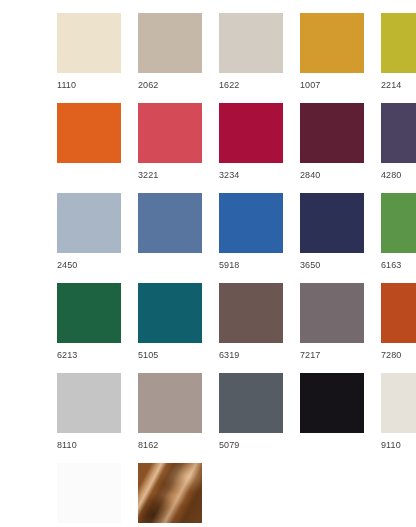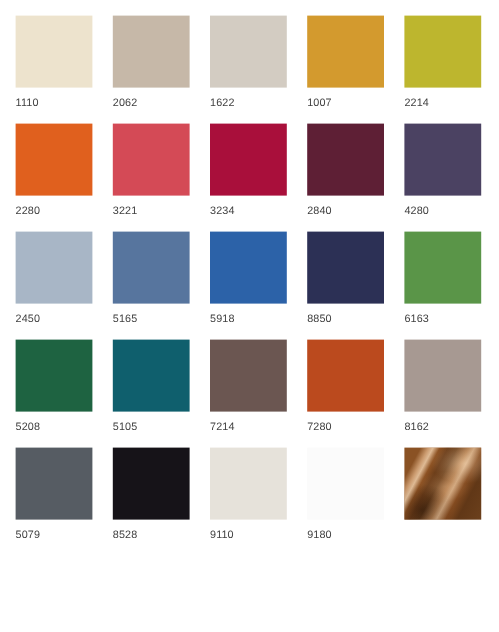--- a/index.html
+++ b/index.html
@@ -20,20 +20,21 @@
     padding: 13px 0 0 13px;
     display: grid;
     grid-template-columns: repeat(5, 81px);
     grid-auto-rows: 90px;
   }
 
   .swatch-cell {
     width: 81px;
     height: 90px;
     position: relative;
+    margin-left: 44px;
   }
 
   .swatch-chip {
     width: 64px;
     height: 60px;
     display: block;
   }
 
   .swatch-chip.textured {
     background-image:
@@ -89,21 +90,20 @@
     <div class="swatch-cell">
       <div class="swatch-chip" style="background-color: rgb(211, 154, 46);"></div>
       <div class="swatch-label">1007</div>
     </div>
     <div class="swatch-cell">
       <div class="swatch-chip" style="background-color: rgb(189, 182, 46);"></div>
       <div class="swatch-label">2214</div>
     </div>
     <div class="swatch-cell">
       <div class="swatch-chip" style="background-color: rgb(224, 96, 30);"></div>
-      <div class="swatch-label">2280</div>
     </div>
     <div class="swatch-cell">
       <div class="swatch-chip" style="background-color: rgb(212, 74, 86);"></div>
       <div class="swatch-label">3221</div>
     </div>
     <div class="swatch-cell">
       <div class="swatch-chip" style="background-color: rgb(169, 15, 59);"></div>
       <div class="swatch-label">3234</div>
     </div>
     <div class="swatch-cell">
@@ -113,61 +113,67 @@
     <div class="swatch-cell">
       <div class="swatch-chip" style="background-color: rgb(75, 66, 98);"></div>
       <div class="swatch-label">4280</div>
     </div>
     <div class="swatch-cell">
       <div class="swatch-chip" style="background-color: rgb(168, 182, 198);"></div>
       <div class="swatch-label">2450</div>
     </div>
     <div class="swatch-cell">
       <div class="swatch-chip" style="background-color: rgb(87, 117, 158);"></div>
-      <div class="swatch-label">5165</div>
     </div>
     <div class="swatch-cell">
       <div class="swatch-chip" style="background-color: rgb(44, 98, 168);"></div>
       <div class="swatch-label">5918</div>
     </div>
     <div class="swatch-cell">
       <div class="swatch-chip" style="background-color: rgb(44, 48, 85);"></div>
-      <div class="swatch-label">8850</div>
+      <div class="swatch-label">3650</div>
     </div>
     <div class="swatch-cell">
       <div class="swatch-chip" style="background-color: rgb(90, 149, 72);"></div>
       <div class="swatch-label">6163</div>
     </div>
     <div class="swatch-cell">
       <div class="swatch-chip" style="background-color: rgb(30, 99, 65);"></div>
-      <div class="swatch-label">5208</div>
+      <div class="swatch-label">6213</div>
     </div>
     <div class="swatch-cell">
       <div class="swatch-chip" style="background-color: rgb(15, 95, 109);"></div>
       <div class="swatch-label">5105</div>
     </div>
     <div class="swatch-cell">
       <div class="swatch-chip" style="background-color: rgb(107, 86, 81);"></div>
-      <div class="swatch-label">7214</div>
+      <div class="swatch-label">6319</div>
+    </div>
+    <div class="swatch-cell">
+      <div class="swatch-chip" style="background-color: rgb(116, 105, 109);"></div>
+      <div class="swatch-label">7217</div>
     </div>
     <div class="swatch-cell">
       <div class="swatch-chip" style="background-color: rgb(187, 74, 30);"></div>
       <div class="swatch-label">7280</div>
+    </div>
+    <div class="swatch-cell">
+      <div class="swatch-chip" style="background-color: rgb(197, 197, 197);"></div>
+      <div class="swatch-label">8110</div>
     </div>
     <div class="swatch-cell">
       <div class="swatch-chip" style="background-color: rgb(167, 153, 146);"></div>
       <div class="swatch-label">8162</div>
     </div>
     <div class="swatch-cell">
       <div class="swatch-chip" style="background-color: rgb(86, 92, 99);"></div>
       <div class="swatch-label">5079</div>
     </div>
     <div class="swatch-cell">
       <div class="swatch-chip" style="background-color: rgb(22, 19, 24);"></div>
-      <div class="swatch-label">8528</div>
     </div>
     <div class="swatch-cell">
       <div class="swatch-chip" style="background-color: rgb(230, 226, 218);"></div>
       <div class="swatch-label">9110</div>
     </div>
     <div class="swatch-cell">
       <div class="swatch-chip" style="background-color: rgb(251, 251, 251);"></div>
       <div class="swatch-label">9180</div>
     </div>
     <div class="swatch-cell">

